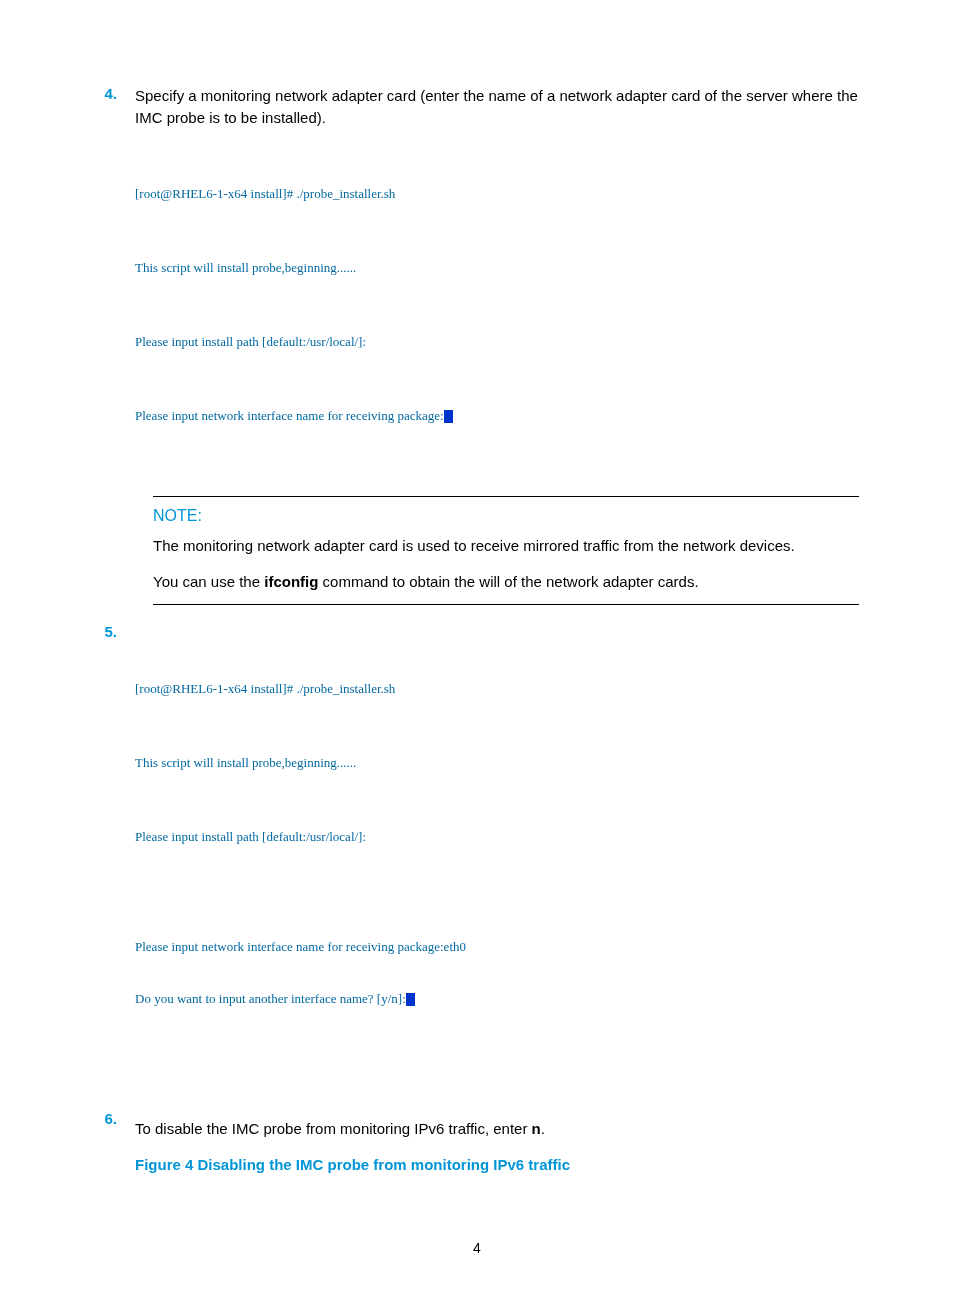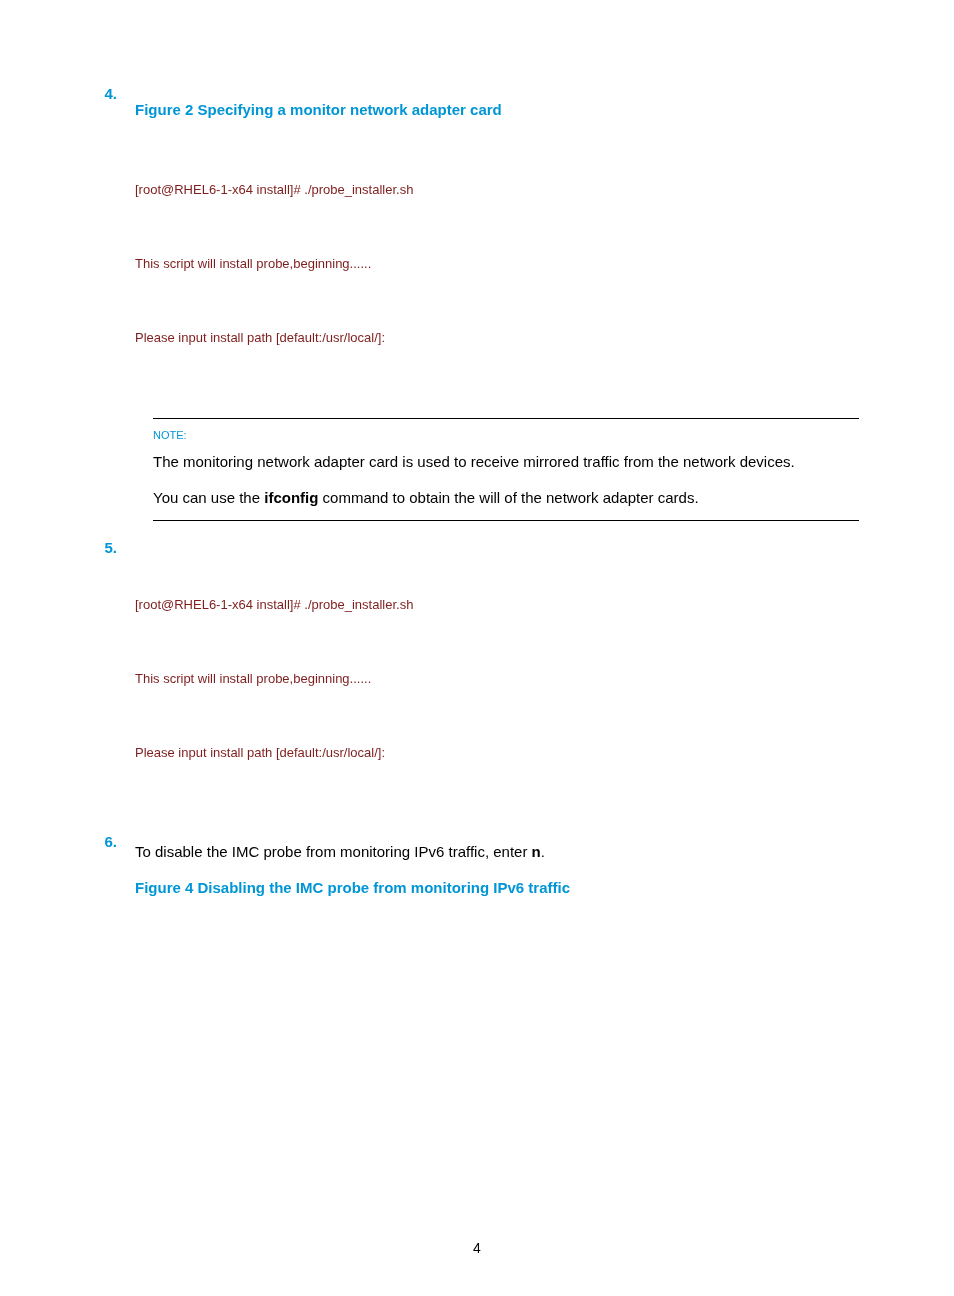--- a/index.html
+++ b/index.html
@@ -34,24 +34,24 @@
       line-height: 1.45;
     }
     .figure-caption {
       color: #0096d6;
       font-weight: bold;
       margin-top: 14px;
       margin-bottom: 8px;
       font-size: 15px;
     }
     .terminal {
-      font-family: Liberation Sans, sans-serif;
+      font-family: Liberation Serif, serif;
       font-size: 13px;
       line-height: 1.9;
-      color: #7f1d1d;
+      color: #0369a1;
       margin-top: 4px;
       white-space: pre;
     }
     .terminal.tight {
       line-height: 1.35;
     }
     .cursor {
       display: inline-block;
       width: 9px;
       height: 13px;
@@ -63,21 +63,21 @@
       margin-top: 18px;
       margin-bottom: 18px;
     }
     .note-rule {
       border: none;
       border-top: 1px solid #000;
       margin-bottom: 10px;
     }
     .note-label {
       color: #0096d6;
-      font-size: 11px;
+      font-size: 16px;
       margin-bottom: 8px;
     }
     .note-text {
       line-height: 1.7;
       margin-bottom: 10px;
     }
     .bold {
       font-weight: bold;
     }
     .page-num {
@@ -88,44 +88,49 @@
       text-align: center;
       font-size: 14px;
     }
   </style>
 </head>
 <body>
 
 <div class="step">
   <div class="step-num">4.</div>
   <div class="step-body">
-    <div class="figure-caption">Figure 2 Specifying a monitor network adapter card</div>
+    <div>Specify a monitoring network adapter card (enter the name of a network adapter card of the server where the IMC probe is to be installed).</div>
     <div class="terminal">
       <div>[root@RHEL6-1-x64 install]# ./probe_installer.sh</div>
       <div>This script will install probe,beginning......</div>
       <div>Please input install path [default:/usr/local/]:</div>
+      <div><span>Please input network interface name for receiving package:</span><span class="cursor"></span></div>
     </div>
   </div>
 </div>
 
 <div class="note-wrap">
   <hr class="note-rule">
   <div class="note-label">NOTE:</div>
   <div class="note-text">The monitoring network adapter card is used to receive mirrored traffic from the network devices.</div>
   <div class="note-text"><span>You can use the </span><span class="bold">ifconfig</span><span> command to obtain the will of the network adapter cards.</span></div>
   <hr class="note-rule">
 </div>
 
 <div class="step">
   <div class="step-num">5.</div>
   <div class="step-body">
     <div class="terminal">
       <div>[root@RHEL6-1-x64 install]# ./probe_installer.sh</div>
       <div>This script will install probe,beginning......</div>
       <div>Please input install path [default:/usr/local/]:</div>
+      <div class="tight terminal">
+        <div>Please input network interface name for receiving package:eth0</div>
+        <div><span>Do you want to input another interface name? [y/n]:</span><span class="cursor"></span></div>
+      </div>
     </div>
   </div>
 </div>
 
 <div class="step" style="margin-top:18px;">
   <div class="step-num">6.</div>
   <div class="step-body">
     <div style="margin-top:8px;"><span>To disable the IMC probe from monitoring IPv6 traffic, enter </span><span class="bold">n</span><span>.</span></div>
     <div class="figure-caption">Figure 4 Disabling the IMC probe from monitoring IPv6 traffic</div>
 

